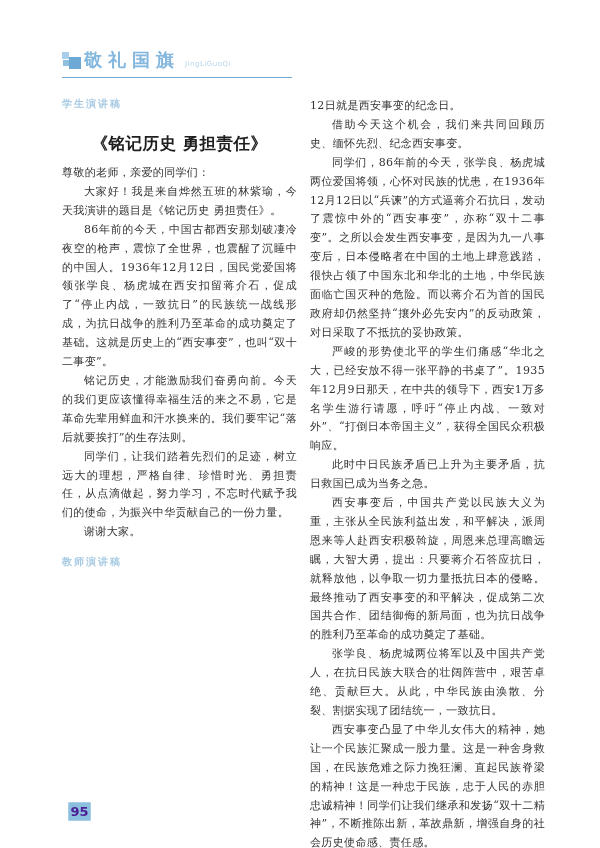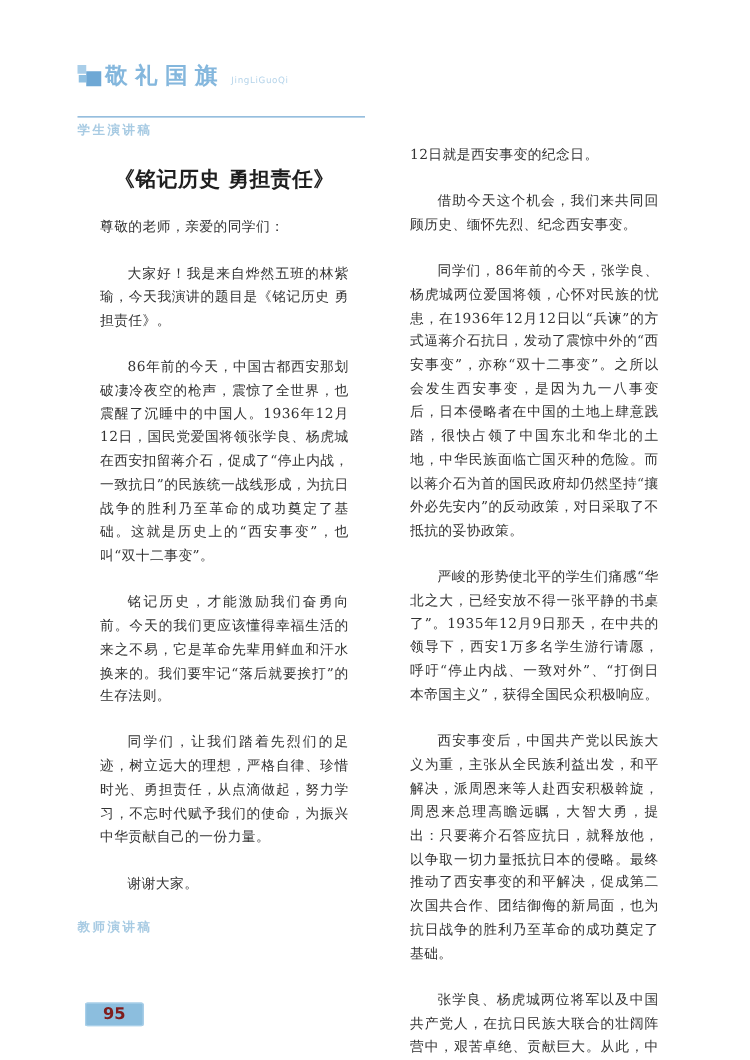--- a/index.html
+++ b/index.html
@@ -4,21 +4,21 @@
 <style>
   html,body { margin:0; padding:0; background:#e8e8e8; }
   .page {
     position:relative; width:600px; height:848px; background:#ffffff;
     margin:0 auto; overflow:hidden;
     font-family:"DejaVu Serif", serif;
   }
   
   .header {
     position:absolute; top:48px; left:62px; width:230px;
-    border-bottom:1.5px solid #74a9d4; padding-bottom:21px;
+    border-bottom:1.5px solid #74a9d4; padding-bottom:5px;
     white-space:nowrap;
   }
   .logo { display:inline-block; position:relative; width:19px; height:19px; vertical-align:-4px; margin-right:3px; }
   .logo .sq-small { position:absolute; left:0; top:1px;  width:7px;  height:7px;  background:#a9cee9; }
   .logo .sq-mid   { position:absolute; left:1px; top:9px; width:6px; height:6px; background:#8fc0e2; }
   .logo .sq-large { position:absolute; left:7px; top:6px; width:12px; height:12px; background:#6ea8d5; }
   .header-title {
     color:#84b7dd; font-size:18px; font-weight:bold; letter-spacing:6px;
     font-family:"DejaVu Sans", sans-serif;
   }
@@ -34,30 +34,30 @@
   .section-label {
     color:#a8cbe3; font-size:10px; font-weight:bold; letter-spacing:2px;
     margin:0 0 4px 0; font-family:"DejaVu Sans", sans-serif;
   }
   .section-label.not-first { margin-top:13px; }
   .speech-title {
     text-align:center; font-size:16.5px; font-weight:bold; color:#1e1e1e;
     margin:22px 0 9px 0; letter-spacing:0.5px; white-space:nowrap;
   }
   .para {
-    margin:18px; font-size:11px; line-height:18.9px; letter-spacing:0.35px;
+    margin:0; font-size:11px; line-height:18.9px; letter-spacing:0.35px;
     color:#323232; text-align:justify;
   }
   .para.indent { text-indent:2em; }
 
   
   .page-num {
     position:absolute; left:68px; bottom:27px;
-    width:47px; height:19px; line-height:19px; text-align:center;
-    background:#8cbede; color:#7f1d1d; font-size:13px; font-weight:bold;
+    width:23px; height:19px; line-height:19px; text-align:center;
+    background:#8cbede; color:#4c1d95; font-size:13px; font-weight:bold;
     font-family:"DejaVu Sans", sans-serif; border-radius:2px;
     box-shadow: inset 0 0 0 1px #a8cfe9;
   }
 </style>
 </head>
 <body>
 
 <div class="page">
 
   <div class="header">
@@ -75,20 +75,21 @@
         <p class="para indent">铭记历史，才能激励我们奋勇向前。今天的我们更应该懂得幸福生活的来之不易，它是革命先辈用鲜血和汗水换来的。我们要牢记“落后就要挨打”的生存法则。</p>
         <p class="para indent">同学们，让我们踏着先烈们的足迹，树立远大的理想，严格自律、珍惜时光、勇担责任，从点滴做起，努力学习，不忘时代赋予我们的使命，为振兴中华贡献自己的一份力量。</p>
         <p class="para indent">谢谢大家。</p>
         <div class="section-label not-first">教师演讲稿</div>
       </div>
     <div class="col" id="right-col">
         <p class="para">12日就是西安事变的纪念日。</p>
         <p class="para indent">借助今天这个机会，我们来共同回顾历史、缅怀先烈、纪念西安事变。</p>
         <p class="para indent">同学们，86年前的今天，张学良、杨虎城两位爱国将领，心怀对民族的忧患，在1936年12月12日以“兵谏”的方式逼蒋介石抗日，发动了震惊中外的“西安事变”，亦称“双十二事变”。之所以会发生西安事变，是因为九一八事变后，日本侵略者在中国的土地上肆意践踏，很快占领了中国东北和华北的土地，中华民族面临亡国灭种的危险。而以蒋介石为首的国民政府却仍然坚持“攘外必先安内”的反动政策，对日采取了不抵抗的妥协政策。</p>
         <p class="para indent">严峻的形势使北平的学生们痛感“华北之大，已经安放不得一张平静的书桌了”。1935年12月9日那天，在中共的领导下，西安1万多名学生游行请愿，呼吁“停止内战、一致对外”、“打倒日本帝国主义”，获得全国民众积极响应。</p>
+        <p class="para indent">此时中日民族矛盾已上升为主要矛盾，抗日救国已成为当务之急。</p>
         <p class="para indent">西安事变后，中国共产党以民族大义为重，主张从全民族利益出发，和平解决，派周恩来等人赴西安积极斡旋，周恩来总理高瞻远瞩，大智大勇，提出：只要蒋介石答应抗日，就释放他，以争取一切力量抵抗日本的侵略。最终推动了西安事变的和平解决，促成第二次国共合作、团结御侮的新局面，也为抗日战争的胜利乃至革命的成功奠定了基础。</p>
         <p class="para indent">张学良、杨虎城两位将军以及中国共产党人，在抗日民族大联合的壮阔阵营中，艰苦卓绝、贡献巨大。从此，中华民族由涣散、分裂、割据实现了团结统一，一致抗日。</p>
         <p class="para indent">西安事变凸显了中华儿女伟大的精神，她让一个民族汇聚成一股力量。这是一种舍身救国，在民族危难之际力挽狂澜、直起民族脊梁的精神！这是一种忠于民族，忠于人民的赤胆忠诚精神！同学们让我们继承和发扬“双十二精神”，不断推陈出新，革故鼎新，增强自身的社会历史使命感、责任感。</p>
       </div>
   </div>
 
   <div class="page-num">95</div>
 
 </div>
 

